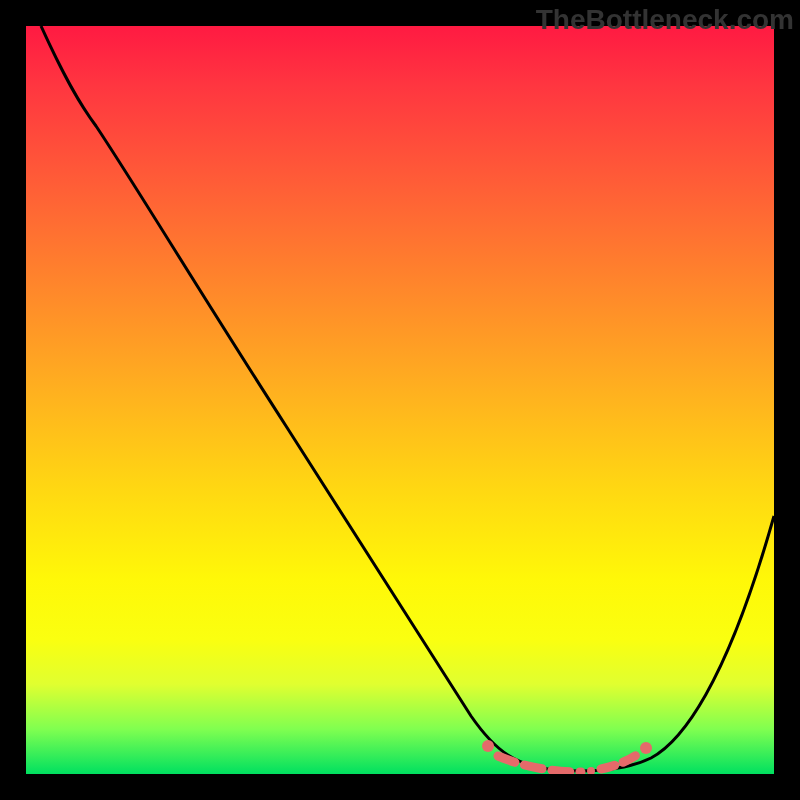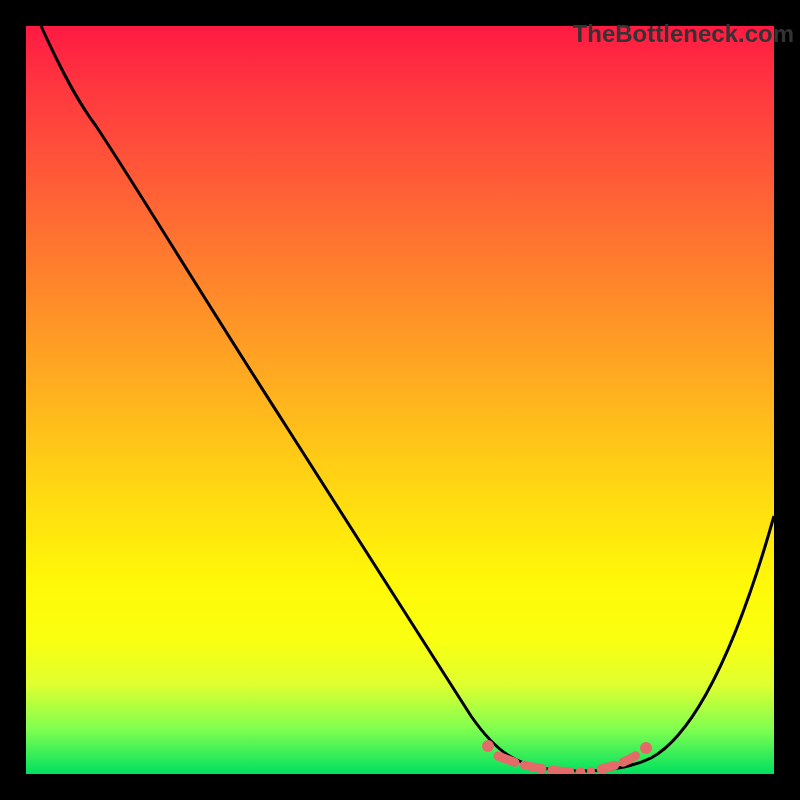--- a/index.html
+++ b/index.html
@@ -9,24 +9,24 @@
     font-family: Arial, Helvetica, sans-serif;
   }
   .chart-container {
     width: 800px;
     height: 800px;
     position: relative;
     background: #000;
   }
   .watermark {
     position: absolute;
-    top: 20px;
+    top: 4px;
     right: 6px;
     color: #333;
-    font-size: 24px;
+    font-size: 28px;
     font-weight: bold;
     z-index: 5;
     pointer-events: none;
   }
   .plot-area {
     position: absolute;
     left: 26px;
     top: 26px;
     width: 748px;
     height: 748px;

